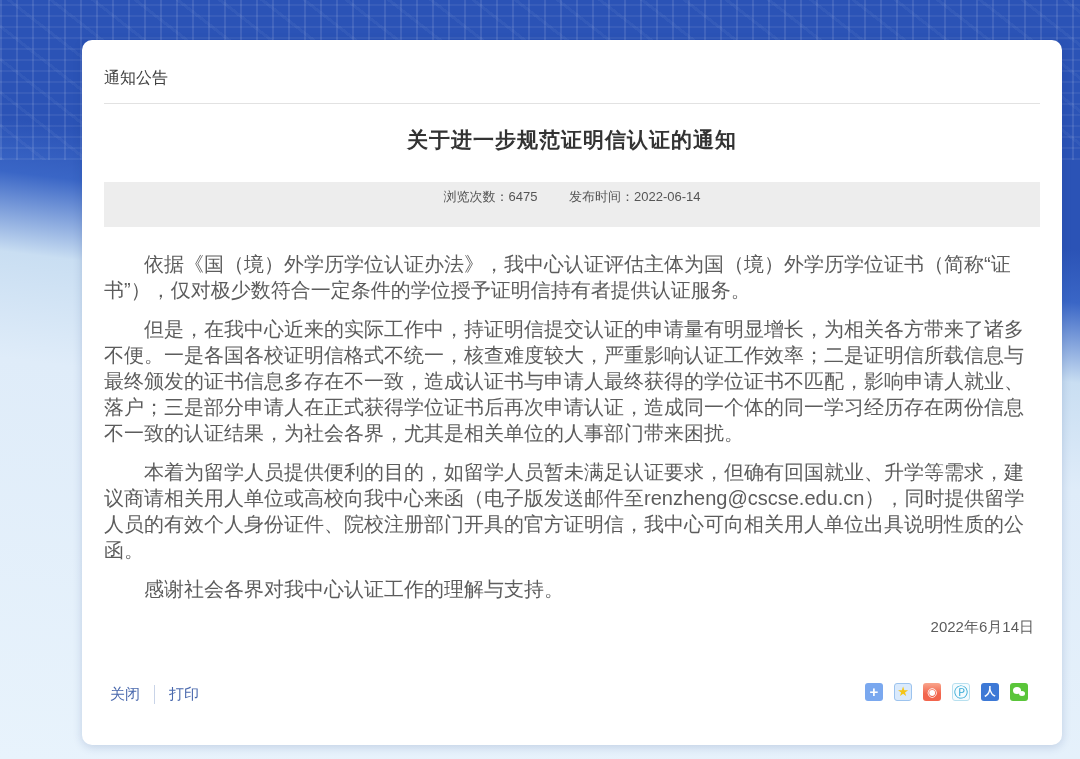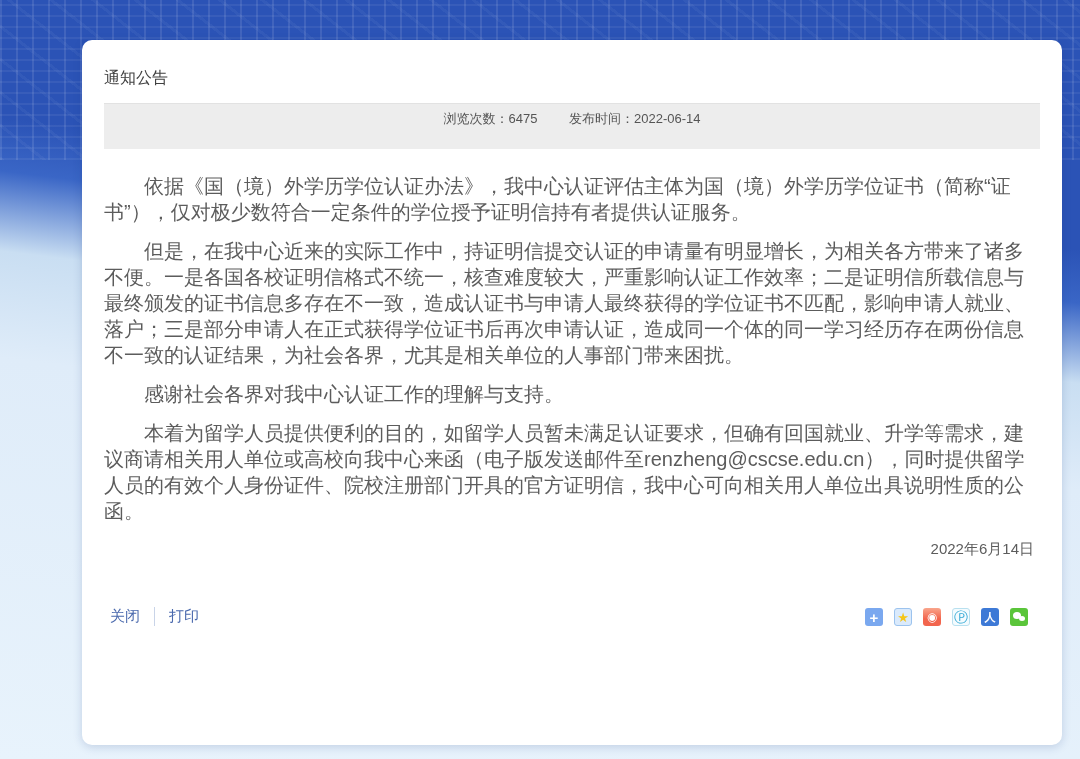--- a/index.html
+++ b/index.html
@@ -47,21 +47,21 @@
     margin-top: 24px;
     font-size: 20px; line-height: 26px; color: #5c5c5c;
   }
   .article-body p { text-indent: 2em; margin: 13px 0; }
   .inline-link { color: #3a68c0; text-decoration: none; cursor: pointer; }
   .signature-block { text-align: right; font-size: 15px; color: #5c5c5c; }
   .signature { margin-top: 16px; }
   .sign-date { margin-top: 16px; padding-right: 6px; }
   .footer-row {
     margin-top: 48px;
-    display: flex; justify-content: space-between; align-items: flex-end;
+    display: flex; justify-content: space-between; align-items: center;
   }
   .footer-links { display: flex; align-items: center; padding-left: 6px; }
   .footer-link {
     font-size: 15px; color: #4a69ad; text-decoration: none; cursor: pointer;
   }
   .footer-link.first { padding-right: 14px; border-right: 1px solid #c9d4e8; }
   .footer-link.second { padding-left: 14px; }
   .share-bar { display: flex; align-items: center; gap: 11px; padding-right: 12px; margin-top: -6px; }
   .share-icon {
     width: 18px; height: 18px; border-radius: 3px;
@@ -86,31 +86,32 @@
 </style>
 </head>
 <body>
 
 <div class="bg-pattern"></div>
 
 <div class="card">
 
   <div class="section-title">通知公告</div>
 
+  <h1 class="article-title">关于进一步规范证明信认证的通知</h1>
 
   <div class="meta-bar">
     <span class="meta-group"><span>浏览次数：</span><span>6475</span></span>
     <span class="meta-group"><span>发布时间：</span><span>2022-06-14</span></span>
   </div>
 
   <div class="article-body">
     <p>依据《国（境）外学历学位认证办法》，我中心认证评估主体为国（境）外学历学位证书（简称“证书”），仅对极少数符合一定条件的学位授予证明信持有者提供认证服务。</p>
     <p>但是，在我中心近来的实际工作中，持证明信提交认证的申请量有明显增长，为相关各方带来了诸多不便。一是各国各校证明信格式不统一，核查难度较大，严重影响认证工作效率；二是证明信所载信息与最终颁发的证书信息多存在不一致，造成认证书与申请人最终获得的学位证书不匹配，影响申请人就业、落户；三是部分申请人在正式获得学位证书后再次申请认证，造成同一个体的同一学习经历存在两份信息不一致的认证结果，为社会各界，尤其是相关单位的人事部门带来困扰。</p>
+    <p>本着为留学人员提供便利的目的，如留学人员暂未满足认证要求，但确有回国就业、升学等需求，建议商请相关用人单位或高校向我中心来函（电子版发送邮件至renzheng@cscse.edu.cn），同时提供留学人员的有效个人身份证件、院校注册部门开具的官方证明信，我中心可向相关用人单位出具说明性质的公函。</p>
     <p>感谢社会各界对我中心认证工作的理解与支持。</p>
-    <p>本着为留学人员提供便利的目的，如留学人员暂未满足认证要求，但确有回国就业、升学等需求，建议商请相关用人单位或高校向我中心来函（电子版发送邮件至renzheng@cscse.edu.cn），同时提供留学人员的有效个人身份证件、院校注册部门开具的官方证明信，我中心可向相关用人单位出具说明性质的公函。</p>
   </div>
 
   <div class="signature-block">
     <div class="sign-date">2022年6月14日</div>
   </div>
 
   <div class="footer-row">
     <div class="footer-links">
       <a class="footer-link first">关闭</a>
       <a class="footer-link second">打印</a>

